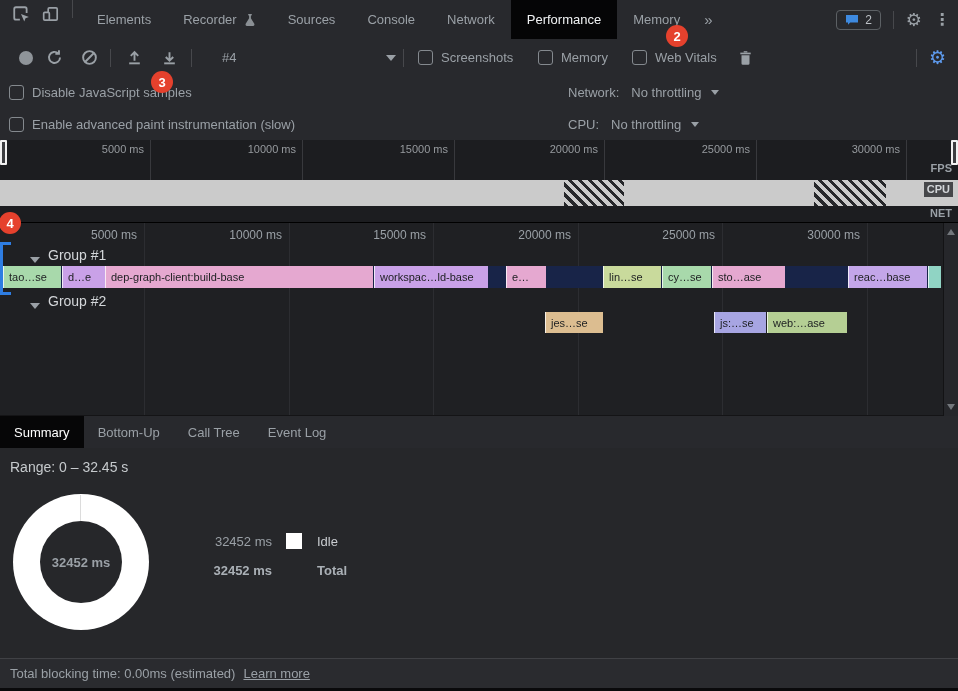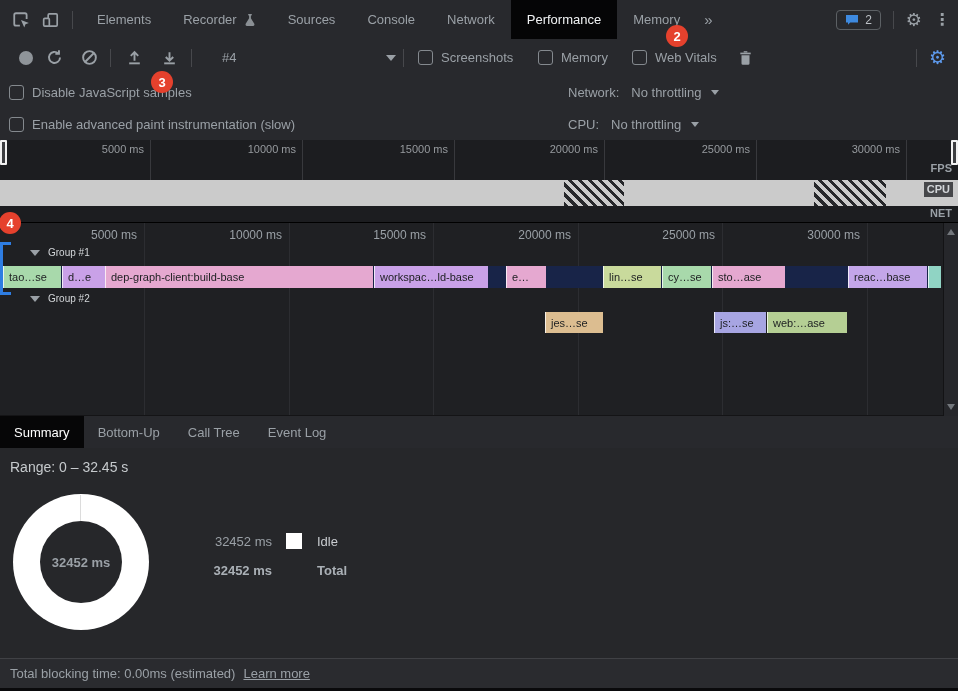--- a/index.html
+++ b/index.html
@@ -1,20 +1,20 @@
 <!DOCTYPE html>
 <html><head>
 <meta charset="utf-8">
 <style>
   html,body{margin:0;padding:0;background:#111;}
   #app{position:relative;width:958px;height:691px;background:#28292d;overflow:hidden;
        font-family:"Liberation Sans","DejaVu Sans",sans-serif;color:#9aa0a6;-webkit-font-smoothing:antialiased;}
   .vsep{width:1px;height:18px;background:#47484c;}
   
-  .tabbar{position:absolute;top:0;left:0;right:0;height:39px;background:#28292d;border-bottom:1px solid #1b1c1e;display:flex;align-items:center;}
+  .tabbar{position:absolute;top:0;left:0;right:0;height:39px;background:#28292d;border-bottom:1px solid #1b1c1e;display:flex;align-items:flex-start;}
   .tb-icon{width:30px;height:28px;display:flex;align-items:center;justify-content:center;flex:0 0 auto;}
   .tabs{display:flex;align-items:stretch;height:39px;margin-left:8px;}
   .tab{display:flex;align-items:center;padding:0 16px;font-size:13px;color:#9aa0a6;white-space:nowrap;gap:7px;}
   .tab.active{background:#050506;color:#f1f3f4;}
   .chev{font-size:15px;color:#9aa0a6;padding:0 8px;}
   .tb-right{position:absolute;right:8px;top:0;height:39px;display:flex;align-items:center;gap:12px;}
   .console-badge{display:flex;align-items:center;gap:6px;border:1px solid #5c6064;border-radius:4px;padding:2px 8px;font-size:12px;color:#bdc1c6;}
   .gear{font-size:18px;color:#9aa0a6;line-height:1;}
   .dots{font-size:16px;color:#9aa0a6;font-weight:bold;}
   
@@ -37,21 +37,21 @@
   .ov-label{position:absolute;top:3px;width:100px;text-align:right;font-size:11px;color:#969a9e;}
   .handle{position:absolute;top:0;width:7px;height:25px;border:2px solid #f2f2f2;box-sizing:border-box;background:rgba(255,255,255,.15);border-radius:1px;z-index:5;}
   .lane-label{position:absolute;right:6px;font-size:11px;font-weight:bold;color:#9aa0a6;z-index:6;}
   #cpu-band{position:absolute;top:40px;left:0;right:0;height:26px;background:#cbcbcb;}
   .hatch{position:absolute;top:0;height:100%;background:repeating-linear-gradient(45deg,#26272a 0 3px,#cbcbcb 3px 7px);}
   .cpu-chip{position:absolute;right:5px;top:42px;background:#46474a;color:#d3d6d9;font-size:11px;font-weight:bold;padding:0 3px;line-height:15px;z-index:6;}
   
   #flame{position:absolute;top:222px;left:0;right:0;height:193px;background:#1f2023;border-top:1px solid #000;}
   .grid{position:absolute;top:0;bottom:0;width:1px;background:#2c2d31;z-index:0;}
   .f-label{position:absolute;top:5px;width:100px;text-align:right;font-size:12px;color:#9aa0a6;z-index:1;}
-  .group-label{position:absolute;left:30px;display:flex;align-items:center;gap:8px;font-size:10px;color:#d3d6d9;z-index:2;}
+  .group-label{position:absolute;left:30px;display:flex;align-items:flex-end;gap:8px;font-size:14px;color:#d3d6d9;z-index:2;}
   .tri{width:0;height:0;border-left:5px solid transparent;border-right:5px solid transparent;border-top:6px solid #9aa0a6;}
   .track{position:absolute;left:0;right:14px;z-index:3;}
   .band{position:absolute;top:0;height:100%;background:#182448;}
   .bar{position:absolute;top:0;height:100%;font-size:11px;color:#1d1f21;padding:0 0 0 5px;box-sizing:border-box;
        overflow:hidden;white-space:nowrap;border-left:1px solid rgba(255,255,255,.75);display:flex;align-items:center;}
   .bracket{position:absolute;left:0;top:19px;width:10px;height:53px;border-left:3px solid #2e7de2;z-index:4;}
   .bracket:before,.bracket:after{content:"";position:absolute;left:0;width:8px;height:3px;background:#2e7de2;}
   .bracket:before{top:0;} .bracket:after{bottom:0;}
   .scrollbar{position:absolute;right:0;top:0;width:14px;height:100%;background:#26272b;border-left:1px solid #131315;z-index:5;}
   .tri-up{position:absolute;left:3px;top:6px;width:0;height:0;border-left:4px solid transparent;border-right:4px solid transparent;border-bottom:6px solid #73777c;}

